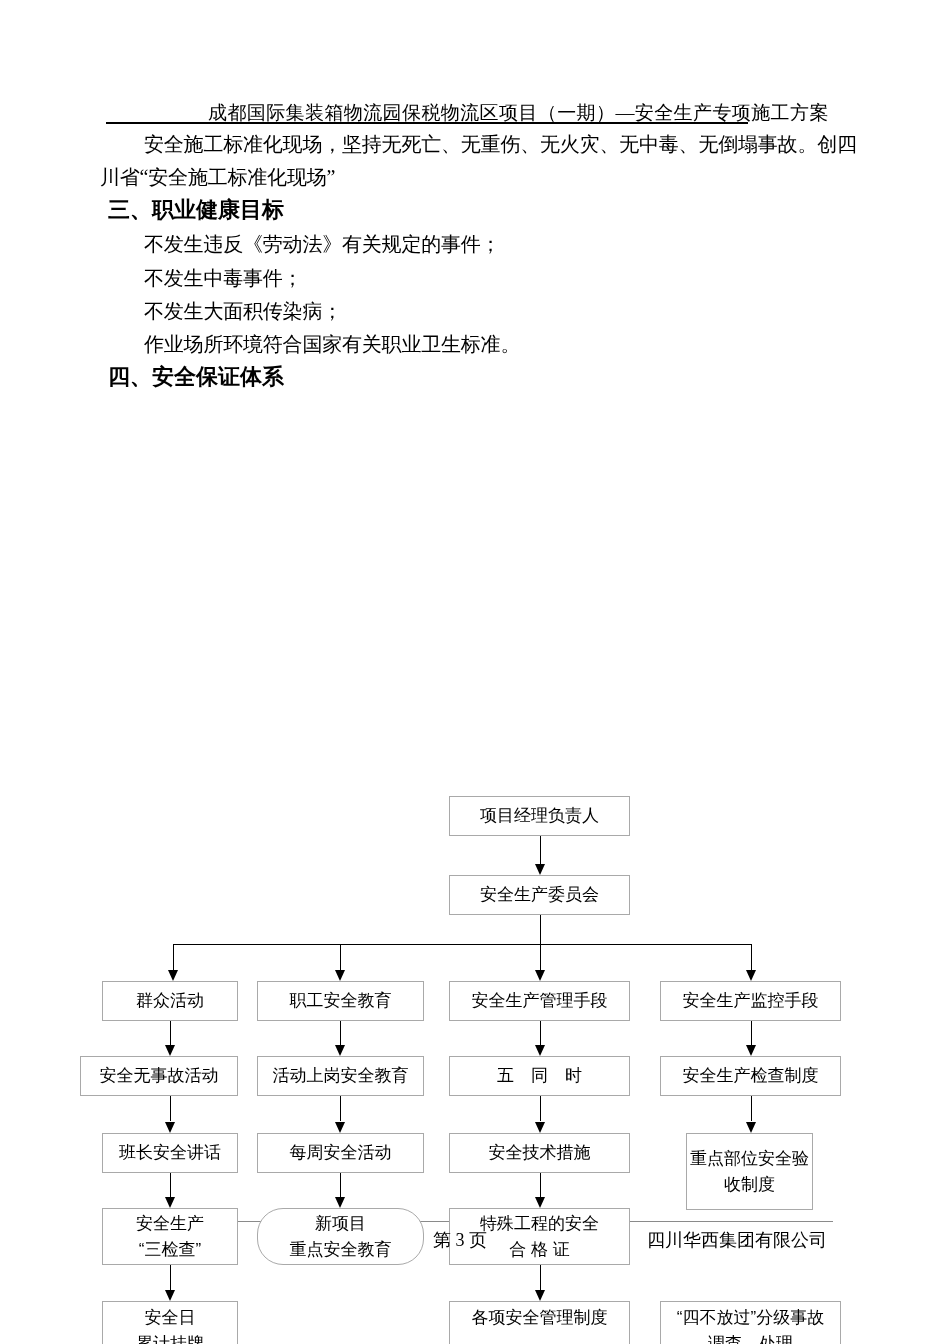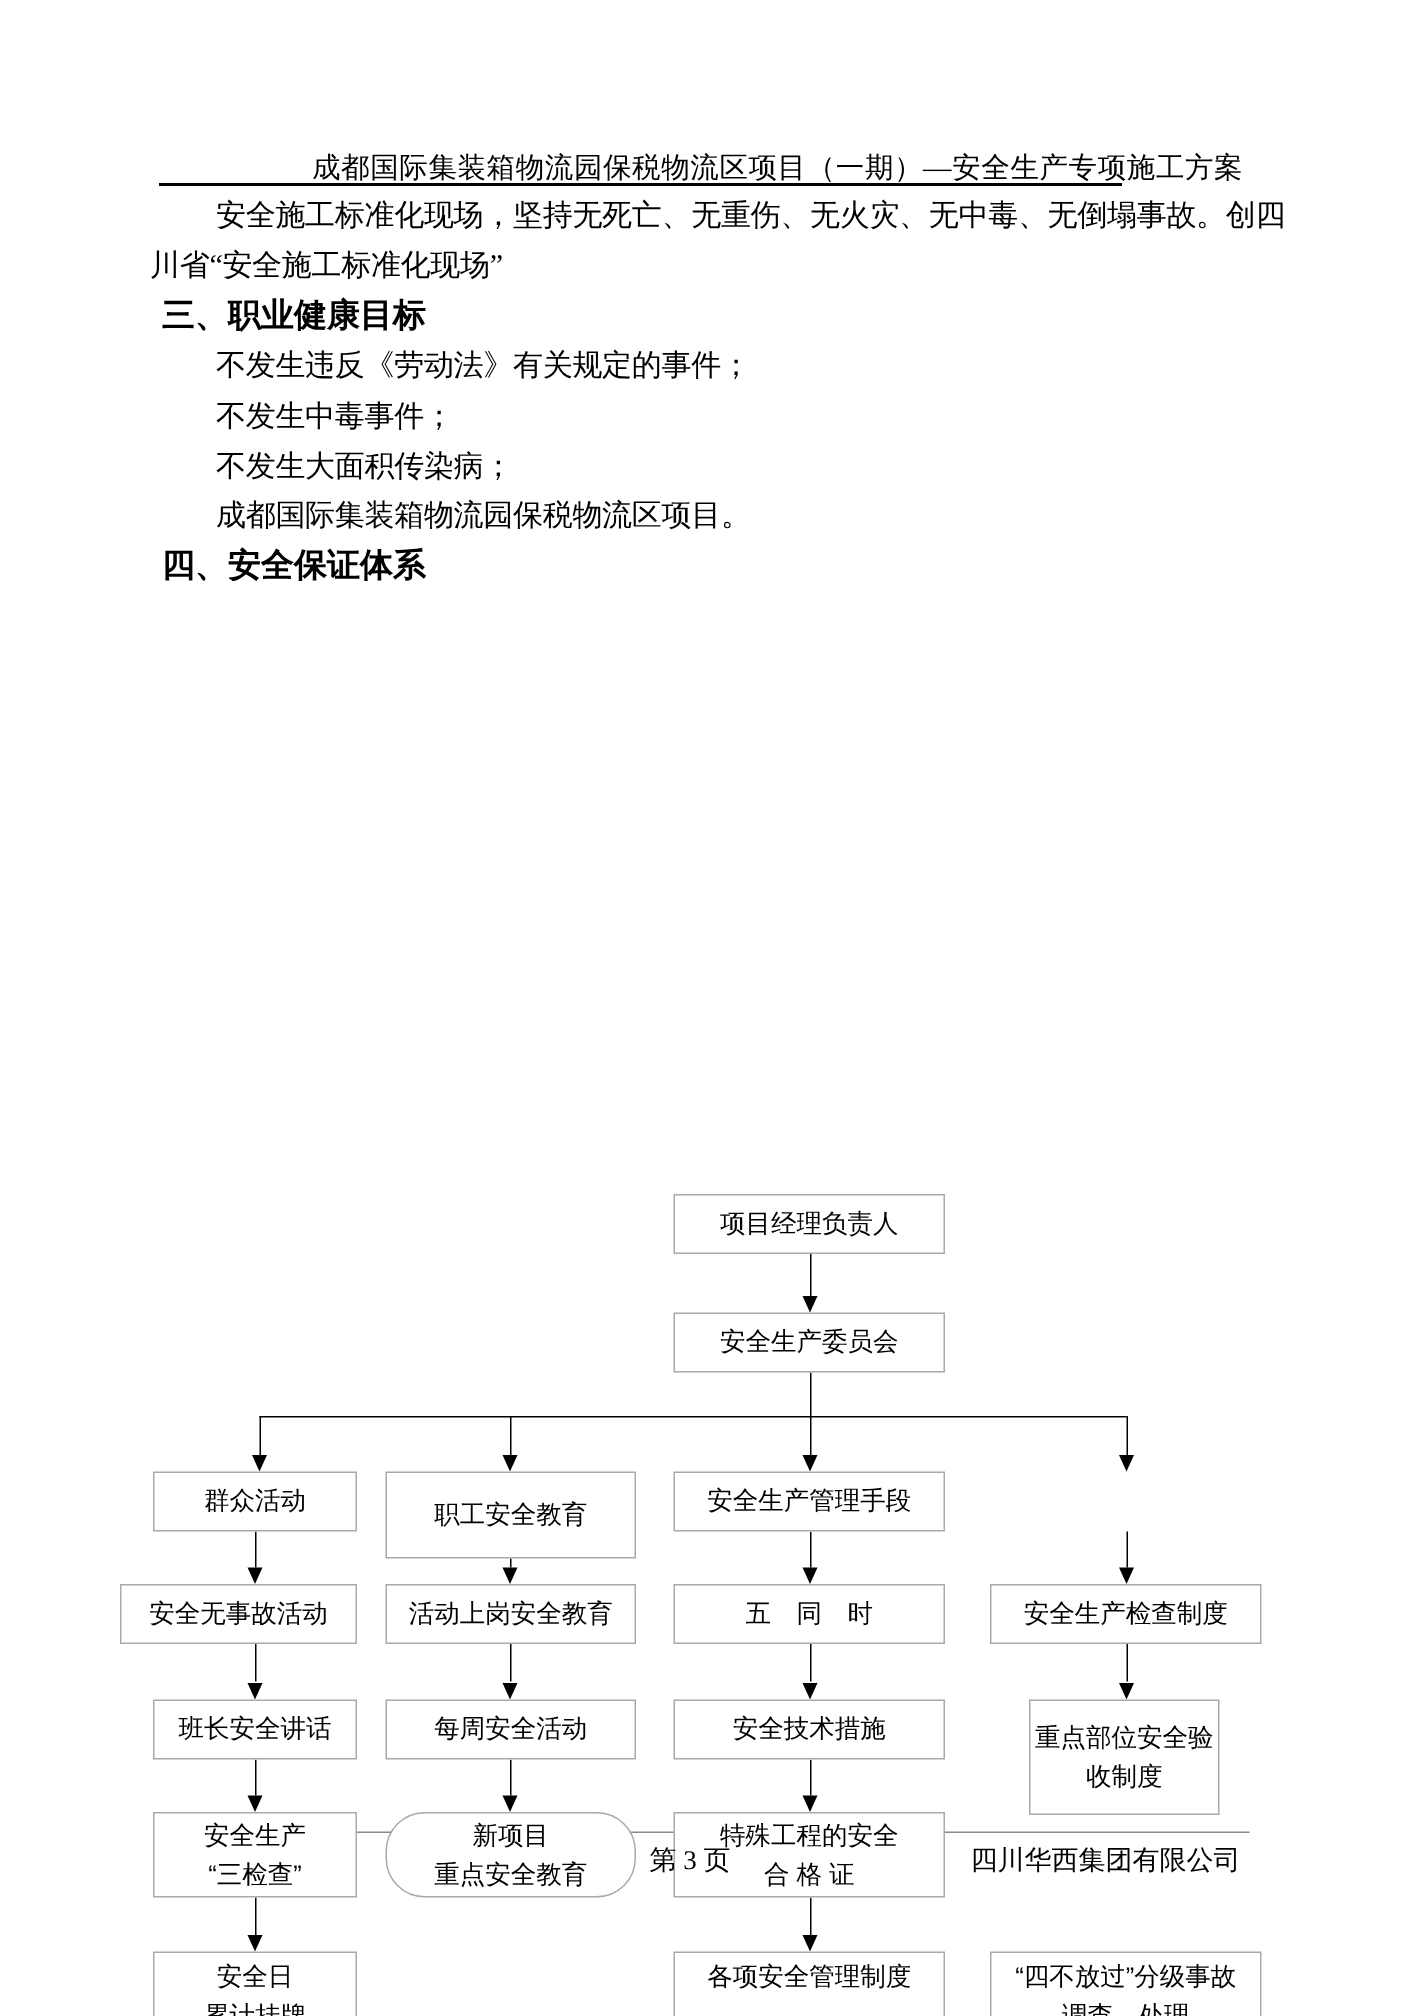--- a/index.html
+++ b/index.html
@@ -69,43 +69,44 @@
   <div class="abs title-underline"></div>
 
   <div class="abs body-line" style="left:144px;top:131px;">安全施工标准化现场，坚持无死亡、无重伤、无火灾、无中毒、无倒塌事故。创四</div>
   <div class="abs body-line" style="left:100px;top:164px;">川省“安全施工标准化现场”</div>
 
   <div class="abs heading" style="left:108px;top:196px;">三、职业健康目标</div>
 
   <div class="abs body-line" style="left:144px;top:231px;">不发生违反《劳动法》有关规定的事件；</div>
   <div class="abs body-line" style="left:144px;top:265px;">不发生中毒事件；</div>
   <div class="abs body-line" style="left:144px;top:298px;">不发生大面积传染病；</div>
-  <div class="abs body-line" style="left:144px;top:331px;">成都国际集装箱物流园保税物流区项目。</div>
+  <div class="abs body-line" style="left:144px;top:331px;">作业场所环境符合国家有关职业卫生标准。</div>
 
   <div class="abs heading" style="left:108px;top:363px;">四、安全保证体系</div>
 
   <div class="fbox" style="left:449px;top:796px;width:181px;height:40px;">项目经理负责人</div>
   <div class="vl" style="left:540px;top:836px;height:28px;"></div>
   <div class="ah" style="left:535px;top:864px;"></div>
   <div class="fbox" style="left:449px;top:875px;width:181px;height:40px;">安全生产委员会</div>
 
   <div class="vl" style="left:540px;top:915px;height:29px;"></div>
   <div class="hl" style="left:173px;top:944px;width:578px;"></div>
   <div class="vl" style="left:173px;top:944px;height:26px;"></div>
   <div class="ah" style="left:168px;top:970px;"></div>
   <div class="vl" style="left:340px;top:944px;height:26px;"></div>
   <div class="ah" style="left:335px;top:970px;"></div>
   <div class="vl" style="left:540px;top:944px;height:26px;"></div>
   <div class="ah" style="left:535px;top:970px;"></div>
   <div class="vl" style="left:751px;top:944px;height:26px;"></div>
   <div class="ah" style="left:746px;top:970px;"></div>
 
   <div class="fbox" style="left:102px;top:981px;width:136px;height:40px;">群众活动</div>
-  <div class="fbox" style="left:257px;top:981px;width:167px;height:58px;">职工安全教育</div>
+  <div class="fbox" style="left:257px;top:981px;width:167px;height:40px;">职工安全教育</div>
   <div class="fbox" style="left:449px;top:981px;width:181px;height:40px;">安全生产管理手段</div>
+  <div class="fbox" style="left:660px;top:981px;width:181px;height:40px;">安全生产监控手段</div>
 
   <div class="vl" style="left:170px;top:1021px;height:24px;"></div>
   <div class="ah" style="left:165px;top:1045px;"></div>
   <div class="vl" style="left:340px;top:1021px;height:24px;"></div>
   <div class="ah" style="left:335px;top:1045px;"></div>
   <div class="vl" style="left:540px;top:1021px;height:24px;"></div>
   <div class="ah" style="left:535px;top:1045px;"></div>
   <div class="vl" style="left:751px;top:1021px;height:24px;"></div>
   <div class="ah" style="left:746px;top:1045px;"></div>
 

